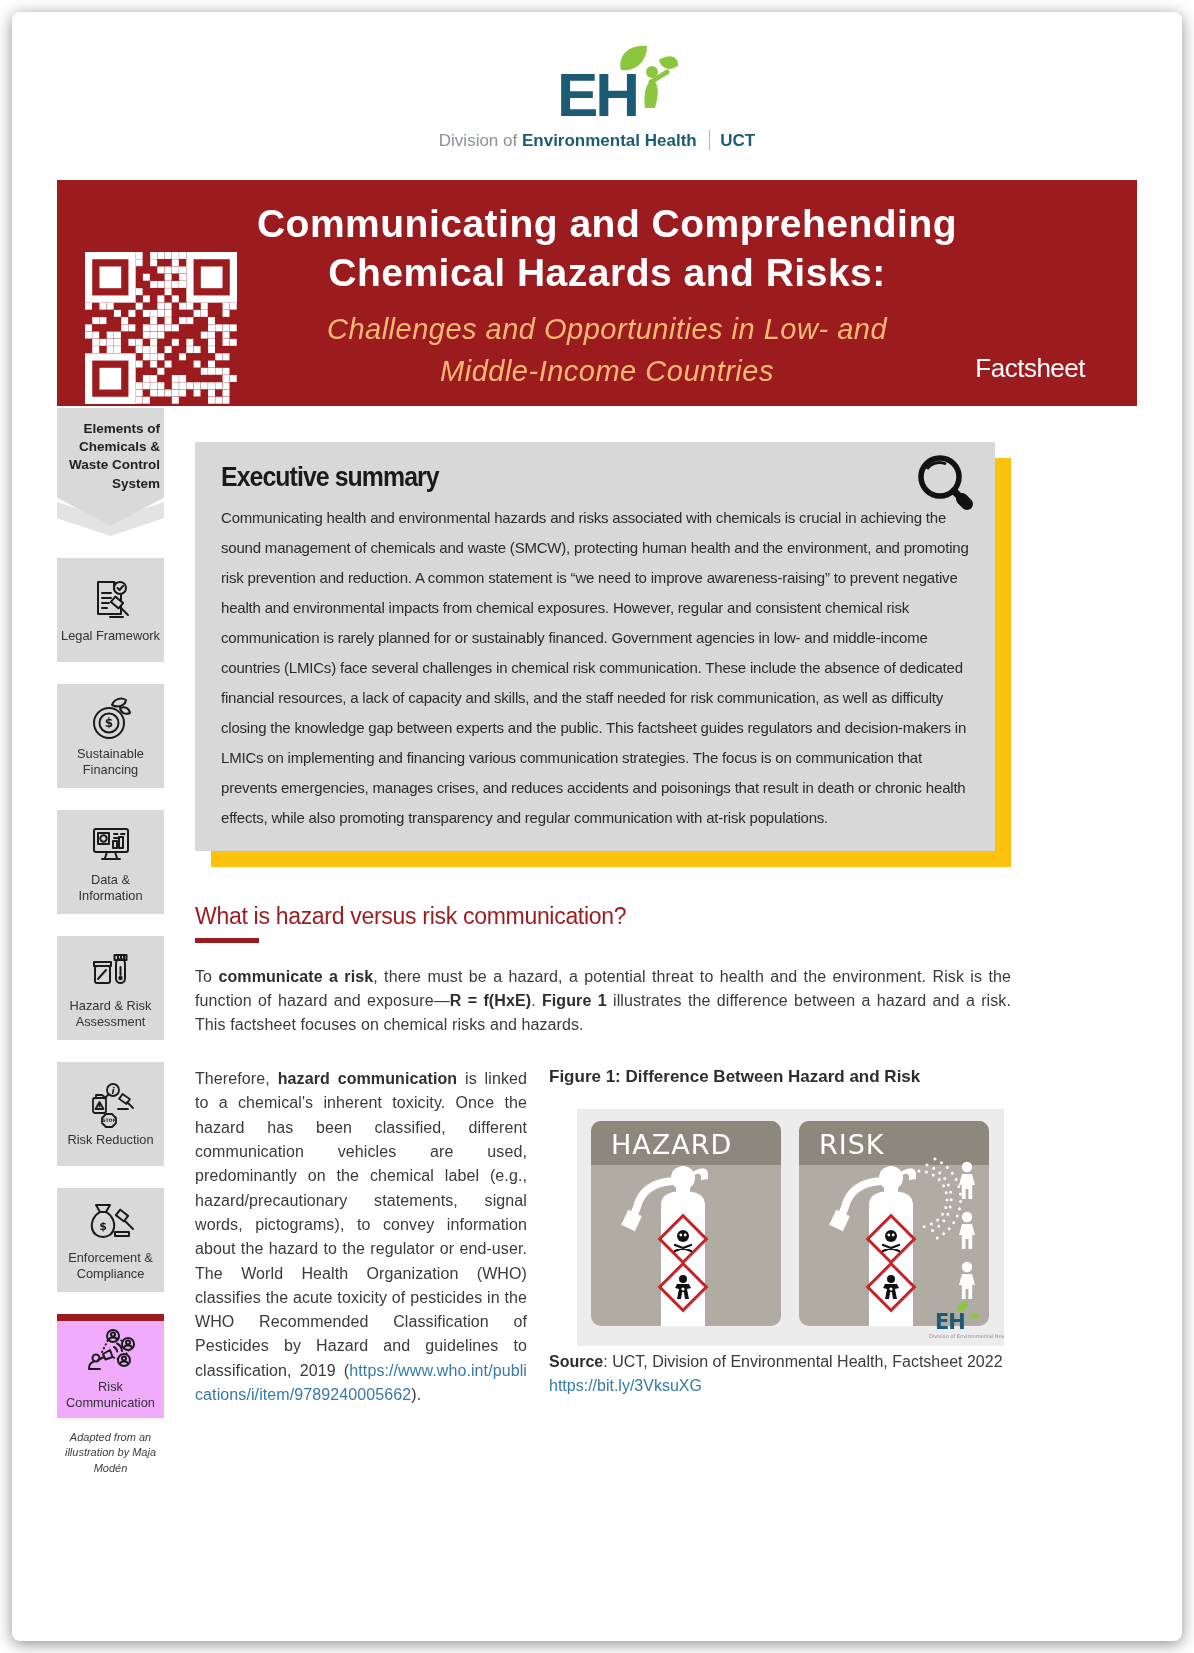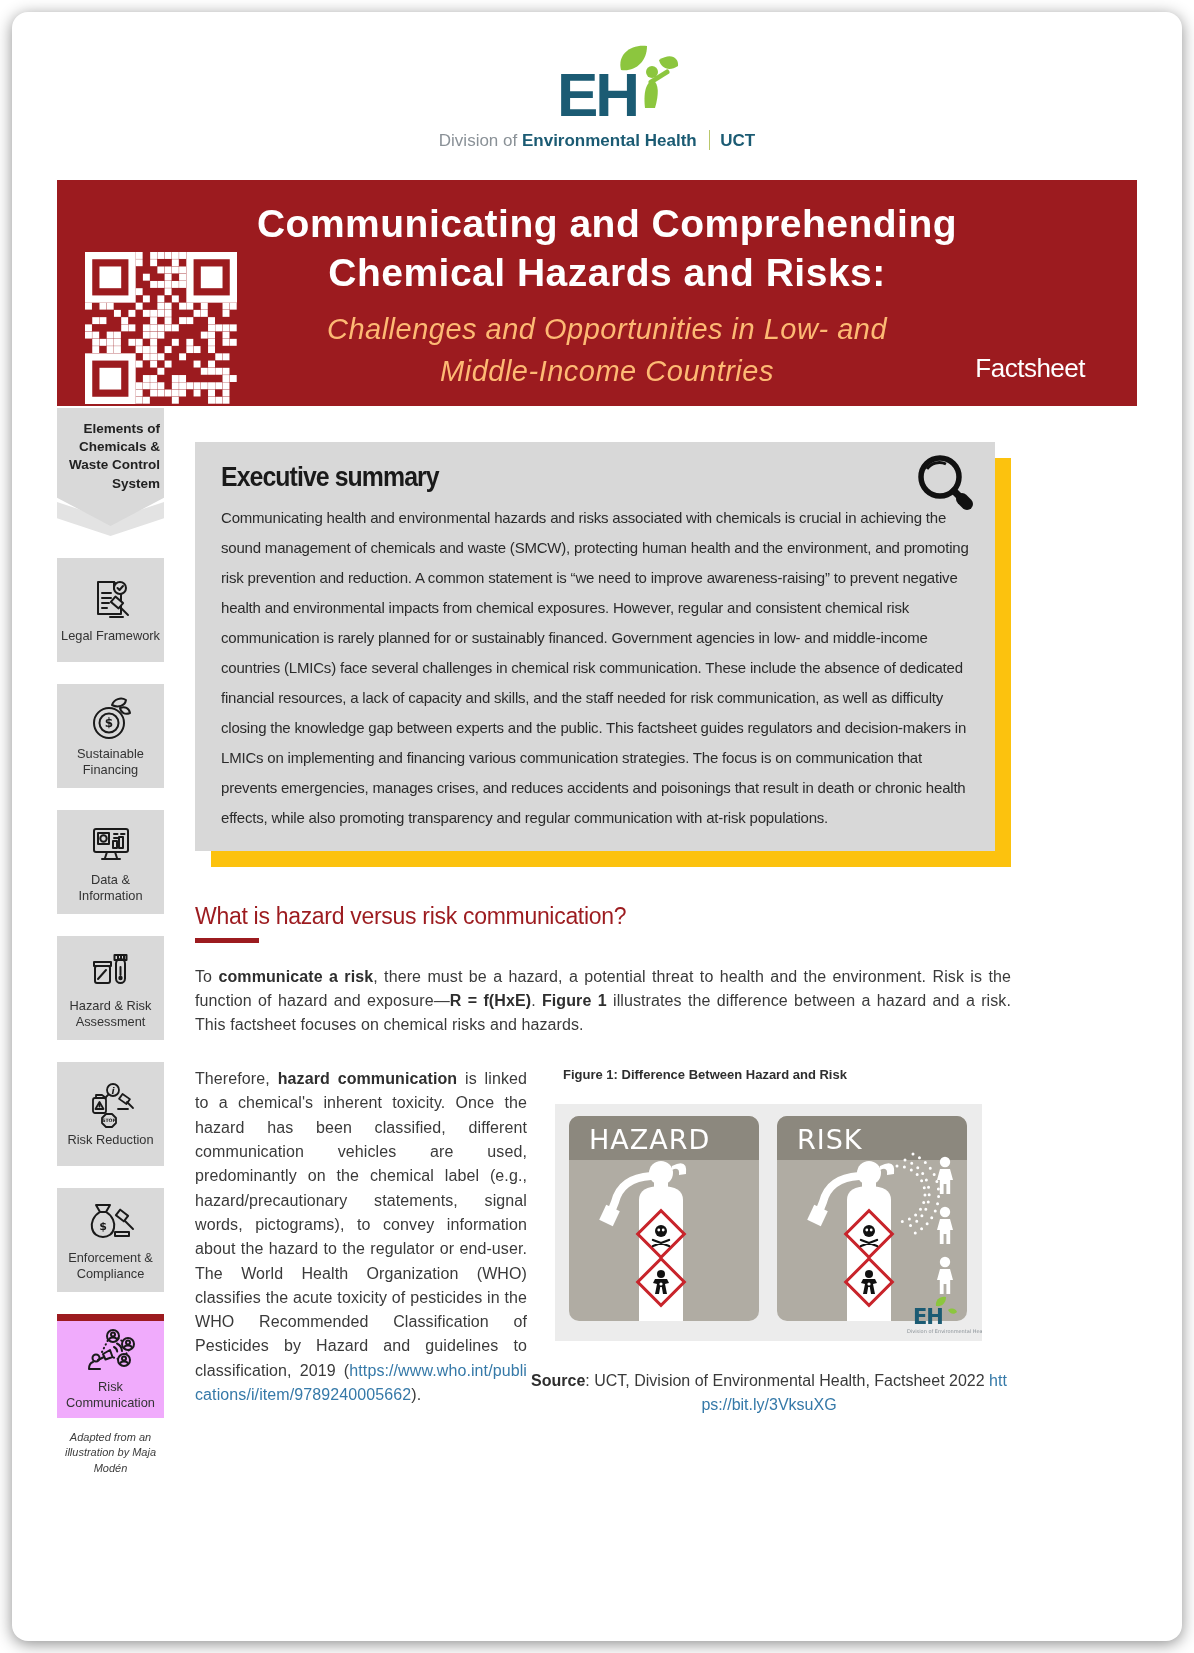--- a/index.html
+++ b/index.html
@@ -1,19 +1,19 @@
 <!DOCTYPE html>
 <html><head>
 <meta charset="utf-8">
 <style>
   * { margin:0; padding:0; box-sizing:border-box; }
   body { background:#ffffff; font-family:"Liberation Sans", sans-serif; }
   .page {
     position:relative; width:1170px; height:1629px; margin:12px auto;
-    background:#fff; border-radius:16px; box-shadow:0 3px 16px rgba(0,0,0,.45);
+    background:#fff; border-radius:8px; box-shadow:0 3px 16px rgba(0,0,0,.45);
     overflow:hidden;
   }
 
   
   .logo-wrap { position:absolute; top:52px; left:0; width:100%; text-align:center; }
   .logo-mark { position:relative; display:inline-block; }
   .logo-acronym { font-size:62px; font-weight:bold; color:#1B5B73; letter-spacing:-3px; line-height:1; }
   .logo-leaf-svg { position:absolute; right:-44px; top:-22px; }
   .logo-sub { margin-top:4px; font-size:17px; color:#8a9197; }
   .logo-sub b { color:#1B5B73; }
@@ -51,28 +51,28 @@
   .exec-title { font-weight:bold; font-size:27px; color:#1a1a1a; letter-spacing:-1px; transform:scaleX(.92); transform-origin:left; }
   .exec-body { margin-top:10px; font-size:15px; line-height:30px; color:#2b2b2b; letter-spacing:-.2px; text-align:left; }
   .exec-magnifier { position:absolute; top:8px; right:14px; }
 
   .section-heading { margin-top:52px; color:#9C1B1F; font-weight:normal; font-size:23px; letter-spacing:-.3px; }
   .section-underline { width:64px; height:5px; background:#9C1B1F; margin-top:8px; }
 
   .intro { margin-top:22px; font-size:16px; line-height:1.5; color:#3a3a3a; text-align:justify; letter-spacing:.1px; }
   .intro b, .leftcol b, .fig-caption, .source b { font-weight:bold; color:#2e2e2e; }
 
-  .columns { margin-top:30px; display:flex; }
+  .columns { margin-top:30px; display:flex; gap:22px; }
   .leftcol { width:332px; font-size:16px; line-height:1.52; color:#3a3a3a; text-align:justify; letter-spacing:.1px; }
   .rightcol { flex:1; }
   a.doclink { color:#3579A8; text-decoration:none; word-break:break-all; }
 
-  .fig-caption { font-size:13px; color:#2e2e2e;margin-left:36px; }
+  .fig-caption { font-size:17px; color:#2e2e2e; }
   .fig-wrap { margin-top:22px; margin-left:28px; width:427px; }
-  .source { margin-top:24px; font-size:16px; line-height:1.5; color:#3a3a3a;text-align:center; }
+  .source { font-size:16px; line-height:1.5; color:#3a3a3a; }
 
   svg text { font-family:"DejaVu Sans","Liberation Sans",sans-serif; }
 </style>
 </head>
 <body>
 
 <div class="page">
 
   <div class="logo-wrap">
     <div class="logo-mark">

